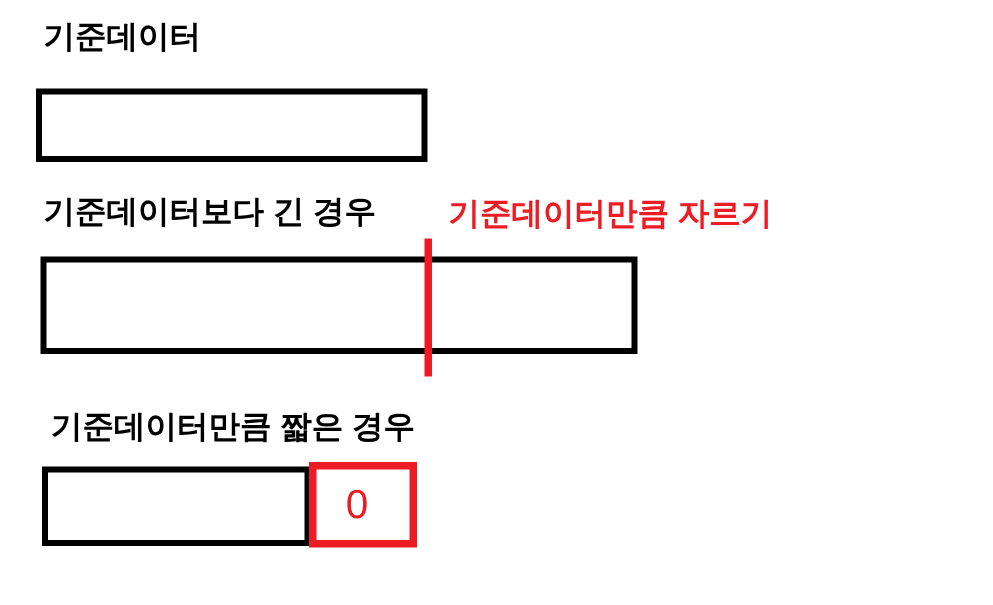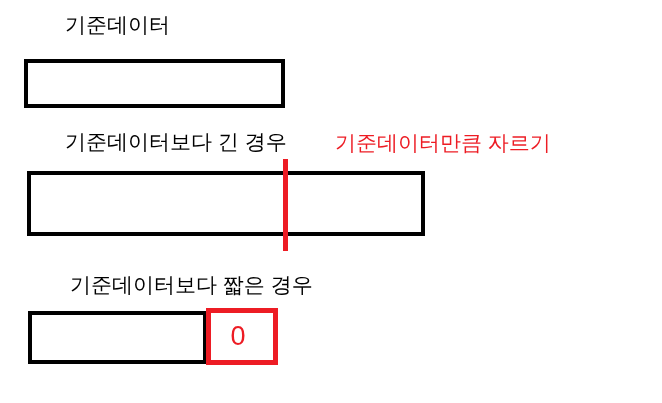--- a/index.html
+++ b/index.html
@@ -10,26 +10,25 @@
     position: relative;
     width: 662px;
     height: 403px;
     background: #ffffff;
     overflow: hidden;
   }
 
   .label {
     position: absolute;
     font-size: 21px;
-    font-weight: 400;
+    font-weight: 700;
     line-height: 1.15;
     color: #000000;
     white-space: nowrap;
     letter-spacing: 0px;
-    margin-left: 36px;
   }
   .label.red { color: #ed1c24; }
 
   .box {
     position: absolute;
     border: 4px solid #000000;
     background: #ffffff;
   }
 
   
@@ -75,19 +74,19 @@
 <div class="canvas">
 
   <div class="label base-title">기준데이터</div>
   <div class="box base-box"></div>
 
   <div class="label longer-title">기준데이터보다 긴 경우</div>
   <div class="label red cut-note">기준데이터만큼 자르기</div>
   <div class="box longer-box"></div>
   <div class="cut-line"></div>
 
-  <div class="label shorter-title">기준데이터보다 짧은 경우</div>
+  <div class="label shorter-title">기준데이터만큼 짧은 경우</div>
   <div class="box shorter-box"></div>
   <div class="pad-box">
     <span class="pad-zero">0</span>
   </div>
 
 </div>
 
 </body></html>

